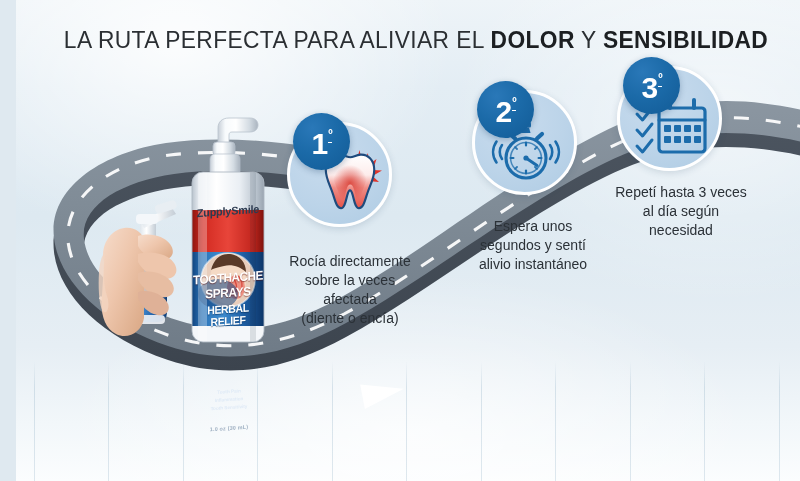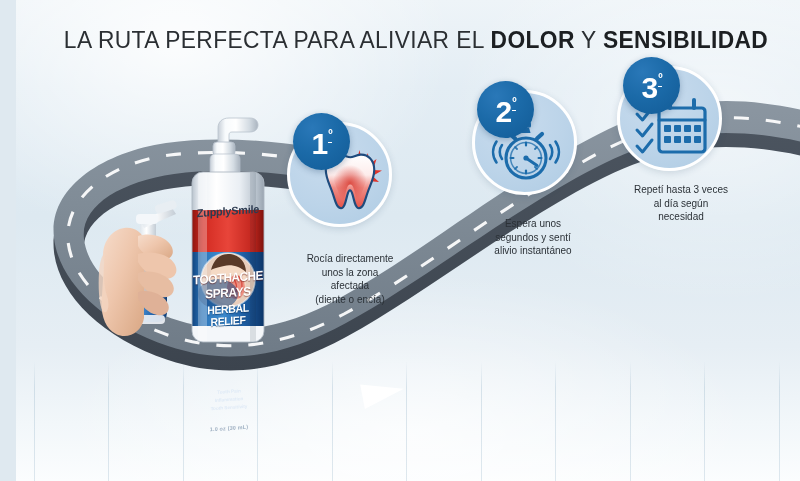--- a/index.html
+++ b/index.html
@@ -65,21 +65,21 @@
   }
   .badge .ord {
     font-size:0.40em; font-weight:bold; line-height:1;
     border-bottom:1.6px solid #fff; padding-bottom:1px; margin-left:1px;
     align-self:flex-start;
   }
   .icon-wrap { position:absolute; z-index:3; }
 
   .caption {
     position:absolute; text-align:center; color:#2b3137;
-    font-size:10px; line-height:1.36;
+    font-size:14px; line-height:1.36;
   }
 
   
   #product { position:absolute; z-index:6; }
   #hand { position:absolute; z-index:5; }
 </style>
 </head>
 <body>
 
 <div id="stage">
@@ -230,21 +230,21 @@
     </div>
 
     <div class="badge" style="left:277px; top:113px; width:57px; height:57px; padding-bottom:11px;">
       <span class="num" style="font-size:30px;">
         <span>1</span>
           <span class="ord">º</span>
       </span>
     </div>
 
     <div class="caption" style="left:249px; top:252px; width:170px; white-space:pre-line;">Rocía directamente
-unos la zona
+sobre la veces
 afectada
 (diente o encía)</div>
   </div>
 
   <div class="step">
     <div class="disc" style="left:456px; top:90px; width:105px; height:105px;"></div>
 
     <div class="icon-wrap" style="left:474px; top:118px;">
       <svg width="72" height="66" viewBox="0 0 72 66" fill="none" stroke="#1c6cab" stroke-width="2.6" stroke-linecap="round">
 

